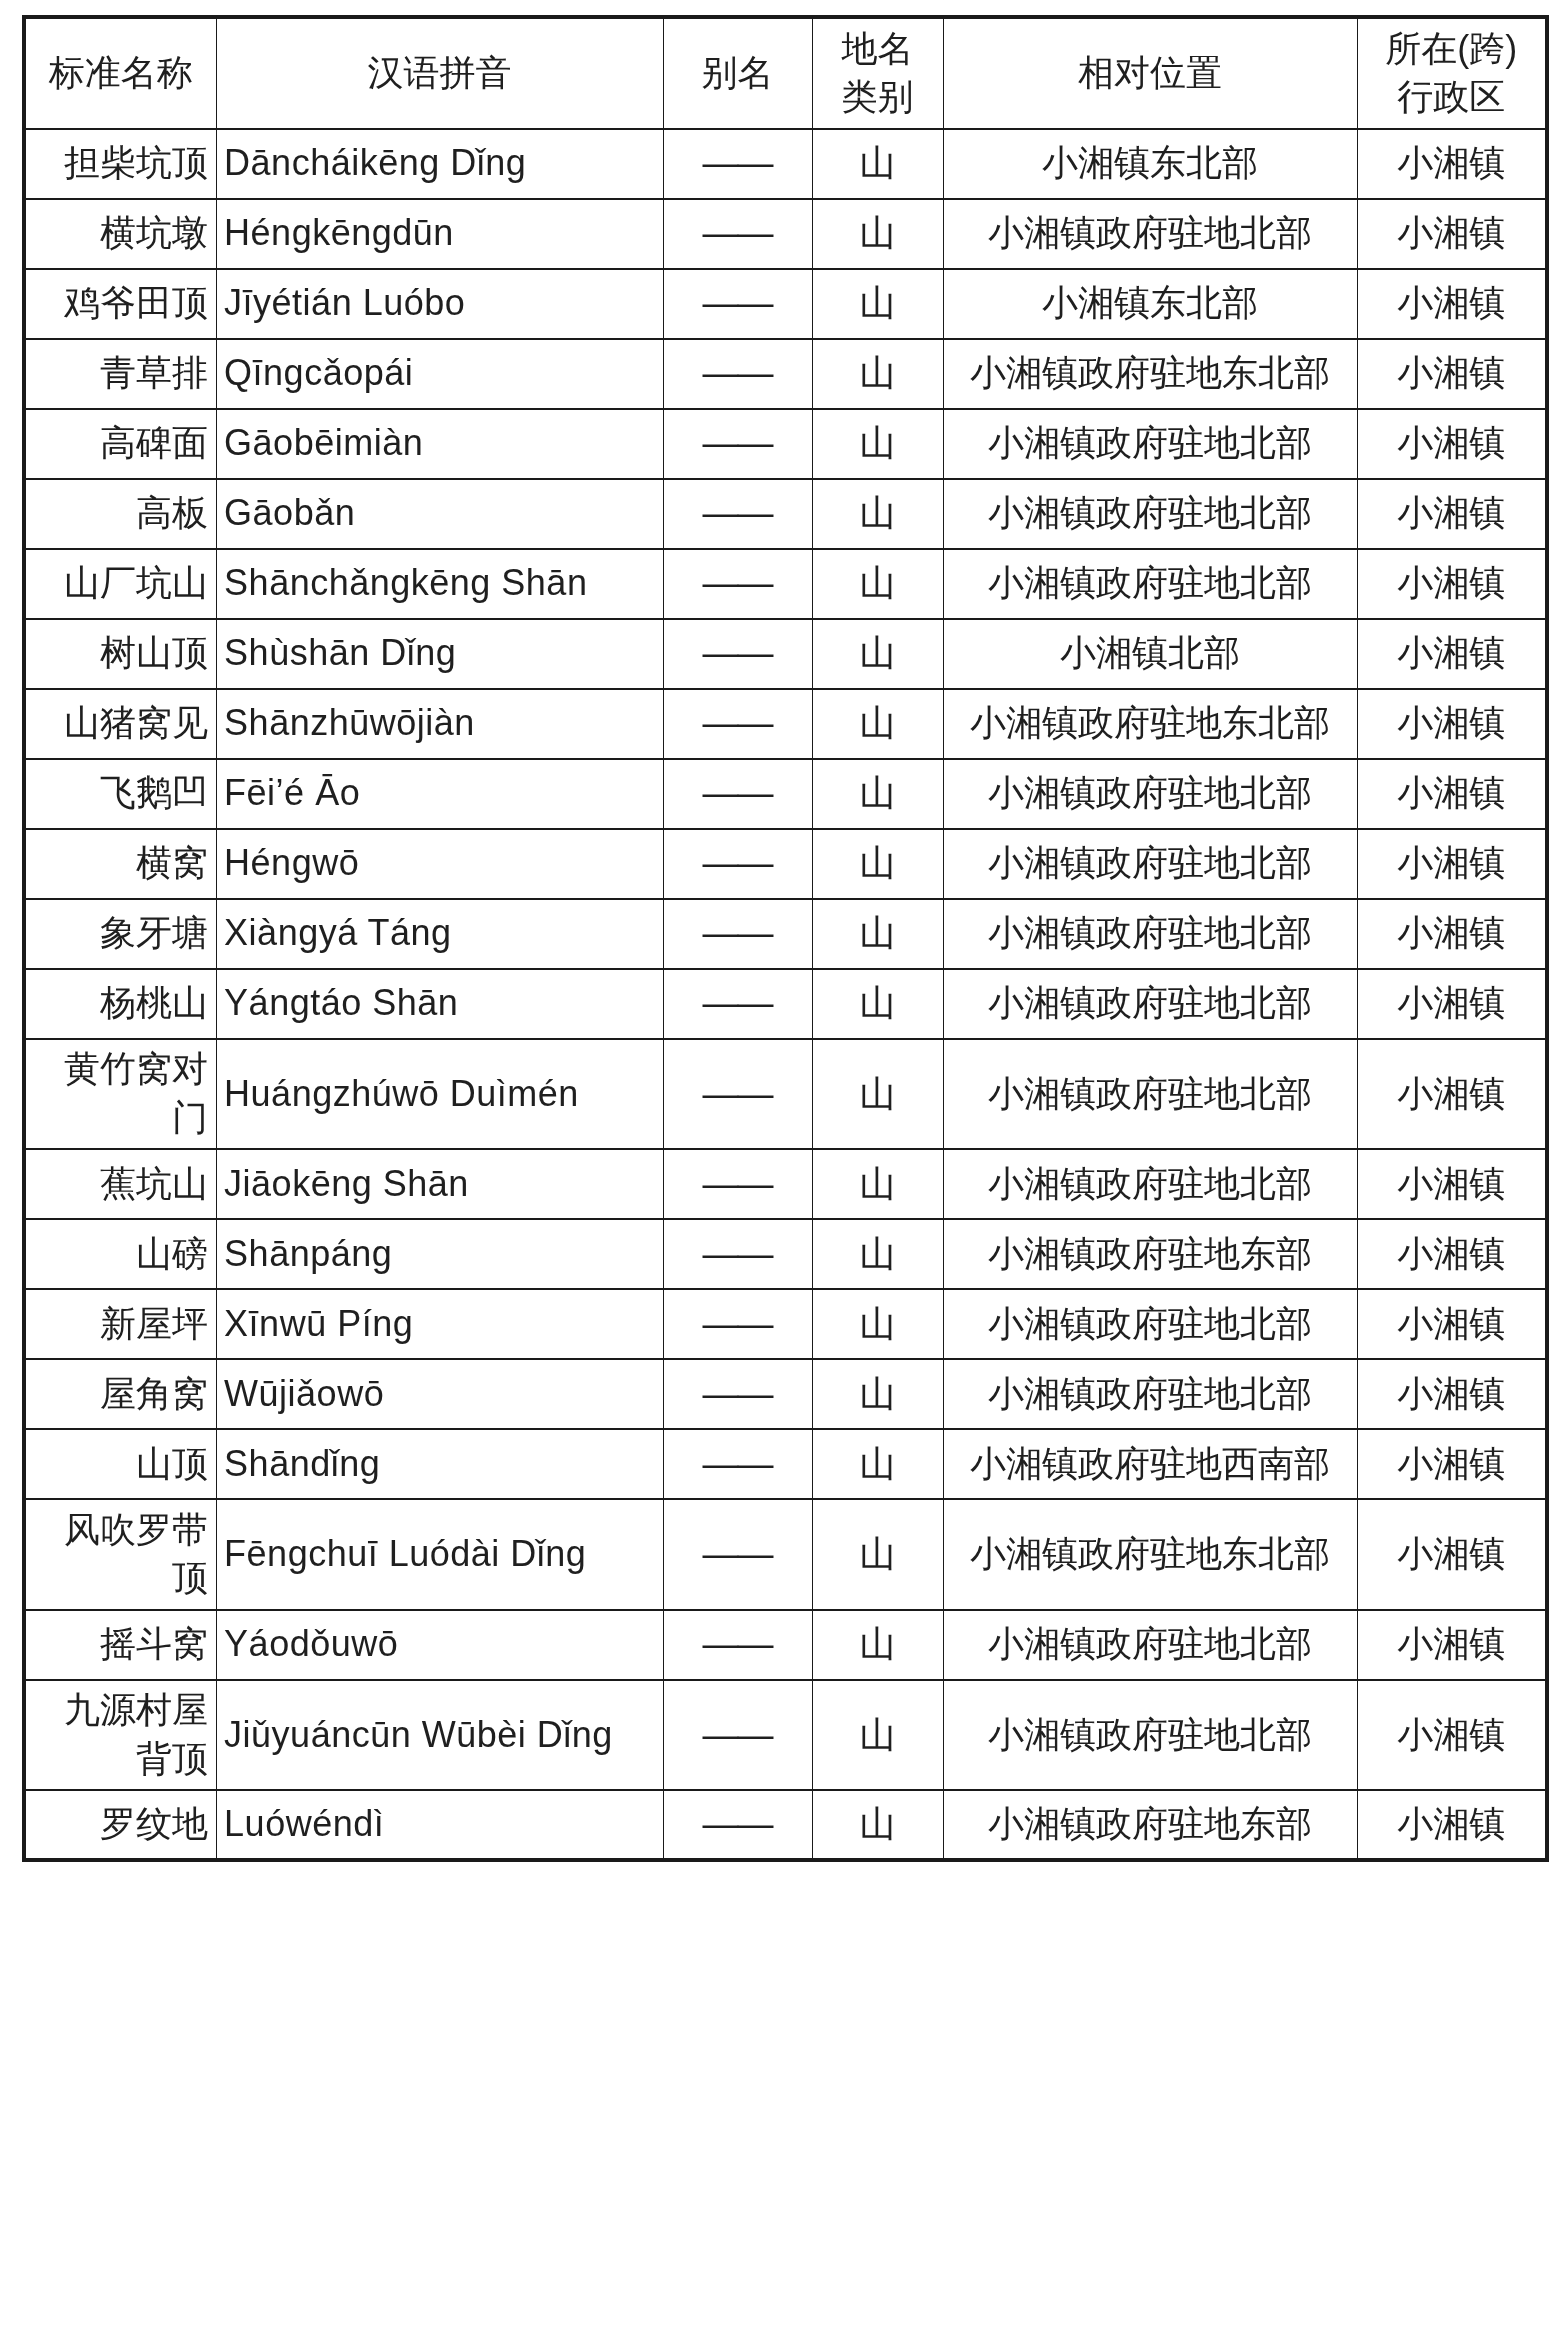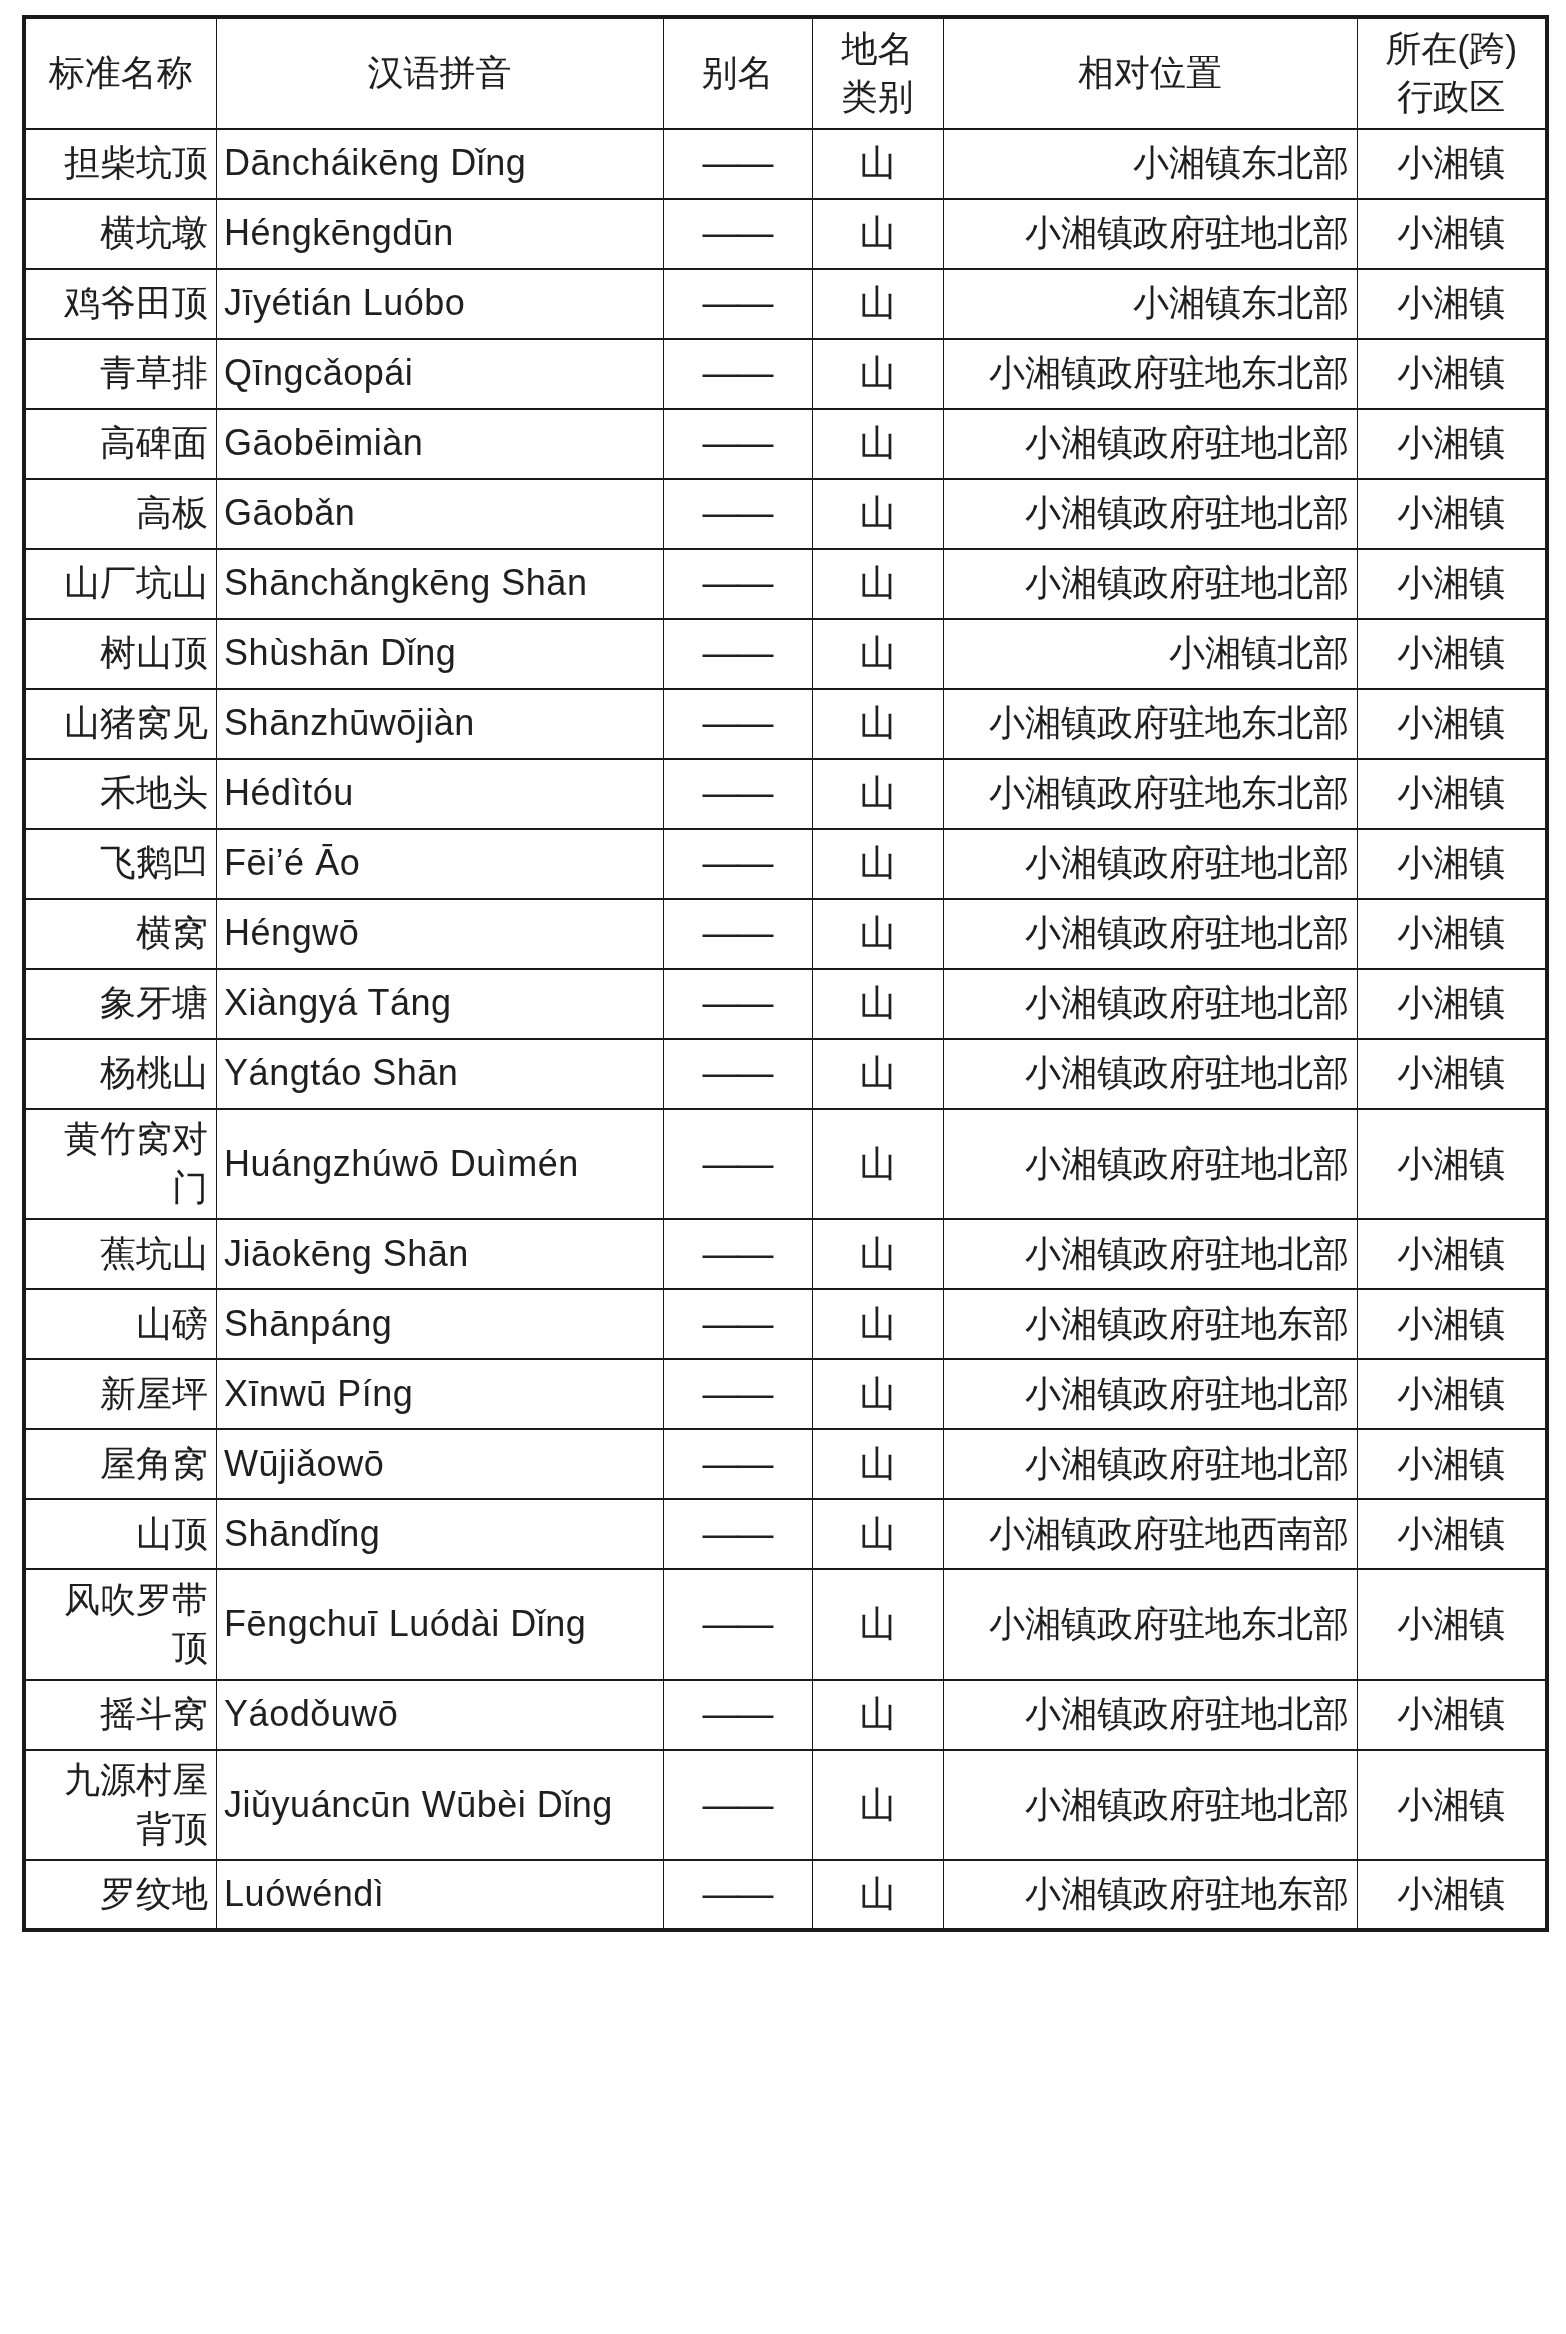--- a/index.html
+++ b/index.html
@@ -63,21 +63,21 @@
   }
   td.dash {
     text-align: center;
     letter-spacing: -1px;
     font-family: "Liberation Sans", "DejaVu Sans", sans-serif;
   }
   td.center {
     text-align: center;
   }
   td.pos {
-    text-align: right;
+    text-align: center;
     padding-left: 19px;
   }
 </style>
 </head>
 <body>
 
 <div class="page">
   <table class="geo-table">
     <colgroup>
       <col style="width:192px">
@@ -174,28 +174,20 @@
 
   <tr>
     <td class="cn name">山猪窝见</td>
     <td class="py">Shānzhūwōjiàn</td>
     <td class="dash">——</td>
     <td class="cn center">山</td>
     <td class="cn pos">小湘镇政府驻地东北部</td>
     <td class="cn center">小湘镇</td>
   </tr>
 
-  <tr>
-    <td class="cn name">禾地头</td>
-    <td class="py">Hédìtóu</td>
-    <td class="dash">——</td>
-    <td class="cn center">山</td>
-    <td class="cn pos">小湘镇政府驻地东北部</td>
-    <td class="cn center">小湘镇</td>
-  </tr>
 
   <tr>
     <td class="cn name">飞鹅凹</td>
     <td class="py">Fēi’é Āo</td>
     <td class="dash">——</td>
     <td class="cn center">山</td>
     <td class="cn pos">小湘镇政府驻地北部</td>
     <td class="cn center">小湘镇</td>
   </tr>
 

